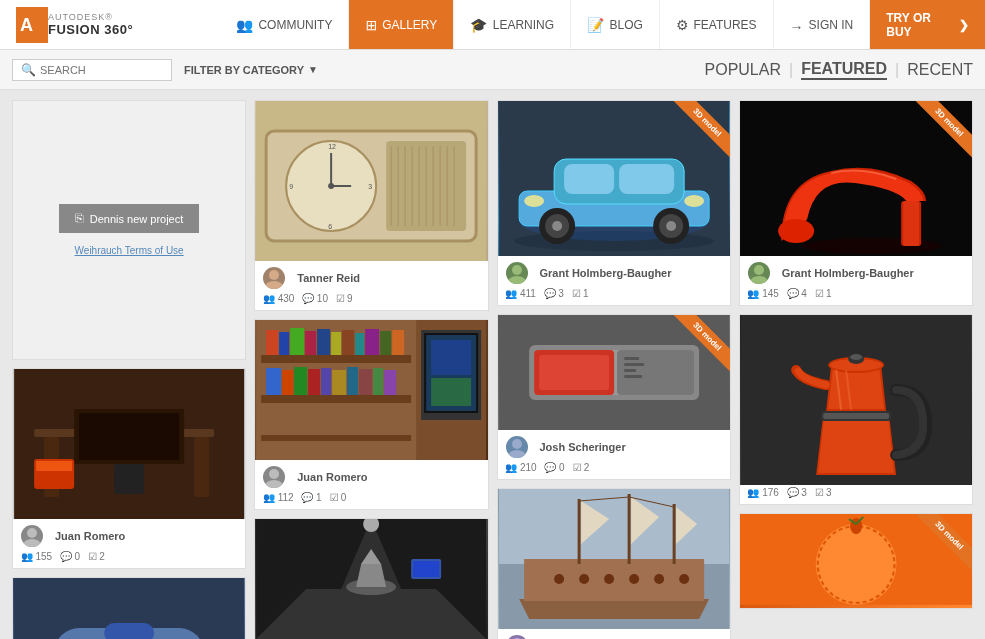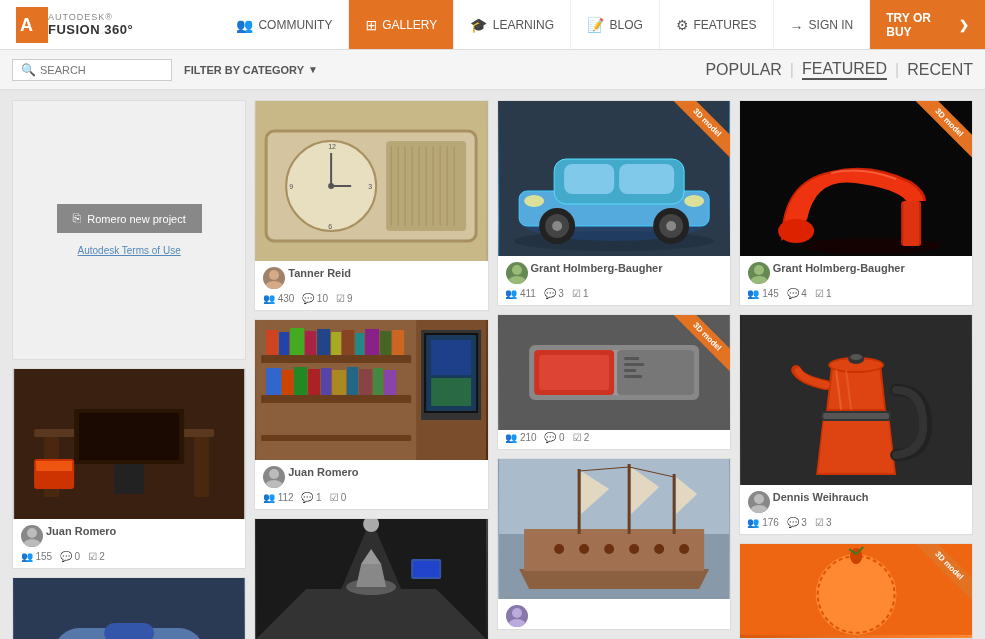--- a/index.html
+++ b/index.html
@@ -74,21 +74,21 @@
       text-transform: uppercase; font-weight: bold;
     }
     .filter-btn .caret { margin-left: 4px; font-size: 10px; }
 
     .sort-btns {
       margin-left: auto;
       display: flex; align-items: center; gap: 8px;
       font-size: 16px; color: #555;
     }
     .sort-btn { cursor: pointer; text-transform: uppercase; }
-    .sort-btn.active { border-bottom: 2px solid #555; font-weight: normal; }
+    .sort-btn.active { border-bottom: 2px solid #555; font-weight: bold; }
     .sort-sep { color: #ccc; }
 
     .card {
       background: white;
       border: 1px solid #ddd;
       overflow: hidden;
     }
     .avatar {
       width: 22px; height: 22px; border-radius: 50%;
       background: #aaa; flex-shrink: 0;
@@ -161,21 +161,21 @@
       text-align: center;
       line-height: 1.2;
       width: 90px;
       padding: 3px 0;
       position: absolute;
       top: 14px; right: -22px;
       transform: rotate(45deg);
     }
 
     .user-row {
-      display: flex; gap: 3px;
+      display: flex; align-items: center; gap: 12px;
       padding: 6px 8px 2px;
     }
     .stats-row {
       display: flex; align-items: center; gap: 8px;
       padding: 2px 8px 6px;
       font-size: 10px; color: #777;
     }
     .stats-row .stat { display: flex; align-items: center; gap: 2px; }
 
     .card-img-box {
@@ -258,23 +258,23 @@
   </div>
 </div>
 
 <div id="gallery-grid">
 
   <div class="col">
 
     <div class="card create-card" style="justify-content:center;align-items:center;height:260px;gap:0;">
       <button class="create-btn">
         <span>⎘</span>
-        <span>Romero new project</span>
+        <span>Dennis new project</span>
       </button>
-      <div class="terms-link">Autodesk Terms of Use</div>
+      <div class="terms-link">Weihrauch Terms of Use</div>
     </div>
 
     <div class="card">
       <div class="card-img-box h150 img-desk">
         <svg width="100%" height="100%" viewBox="0 0 230 150">
           <rect width="230" height="150" fill="#3a2010"></rect>
           <rect x="20" y="60" width="180" height="8" fill="#5a3820" rx="2"></rect>
           <rect x="30" y="68" width="15" height="60" fill="#4a2810" rx="2"></rect>
           <rect x="180" y="68" width="15" height="60" fill="#4a2810" rx="2"></rect>
           <rect x="60" y="40" width="110" height="55" fill="#2a1505"></rect>
@@ -539,20 +539,29 @@
           <rect x="40" y="40" width="70" height="35" rx="3" fill="#dd4433"></rect>
 
           <rect x="118" y="35" width="77" height="45" rx="4" fill="#777"></rect>
 
           <rect x="125" y="42" width="15" height="3" rx="1" fill="#555"></rect>
           <rect x="125" y="48" width="20" height="3" rx="1" fill="#555"></rect>
           <rect x="125" y="54" width="12" height="3" rx="1" fill="#555"></rect>
           <rect x="125" y="60" width="18" height="3" rx="1" fill="#555"></rect>
         </svg>
       </div>
+      <div class="user-row">
+        <div class="avatar" style="background:#6688aa;">
+          <svg width="22" height="22" viewBox="0 0 22 22">
+              <circle cx="11" cy="8" r="5" fill="#99aacc"></circle>
+              <ellipse cx="11" cy="20" rx="9" ry="6" fill="#99aacc"></ellipse>
+            </svg>
+        </div>
+        <span class="user-name-link">Josh Scheringer</span>
+      </div>
       <div class="stats-row">
         <div class="stat">
           <span>👥</span>
           <span>210</span>
         </div>
         <div class="stat">
           <span>💬</span>
           <span>0</span>
         </div>
         <div class="stat">
@@ -675,29 +684,20 @@
 
           <path d="M155,75 Q185,75 185,110 Q185,140 155,140" stroke="#222" stroke-width="12" fill="none" stroke-linecap="round"></path>
           <path d="M155,75 Q182,75 182,110 Q182,137 155,140" stroke="#333" stroke-width="8" fill="none" stroke-linecap="round"></path>
 
           <path d="M85,70 Q60,65 55,55" stroke="#cc3300" stroke-width="10" fill="none" stroke-linecap="round"></path>
           <path d="M85,70 Q62,65 57,56" stroke="#dd4411" stroke-width="7" fill="none" stroke-linecap="round"></path>
 
           <line x1="95" y1="55" x2="100" y2="95" stroke="#ff8844" stroke-width="2" opacity="0.4"></line>
           <line x1="105" y1="55" x2="110" y2="95" stroke="#ff8844" stroke-width="2" opacity="0.3"></line>
         </svg>
-      </div>
-      <div class="user-row">
-        <div class="avatar" style="background:#888;">
-          <svg width="22" height="22" viewBox="0 0 22 22">
-              <circle cx="11" cy="8" r="5" fill="#bbb"></circle>
-              <ellipse cx="11" cy="20" rx="9" ry="6" fill="#bbb"></ellipse>
-            </svg>
-        </div>
-        <span class="user-name-link">Dennis Weihrauch</span>
       </div>
       <div class="stats-row">
         <div class="stat">
           <span>👥</span>
           <span>176</span>
         </div>
         <div class="stat">
           <span>💬</span>
           <span>3</span>
         </div>

